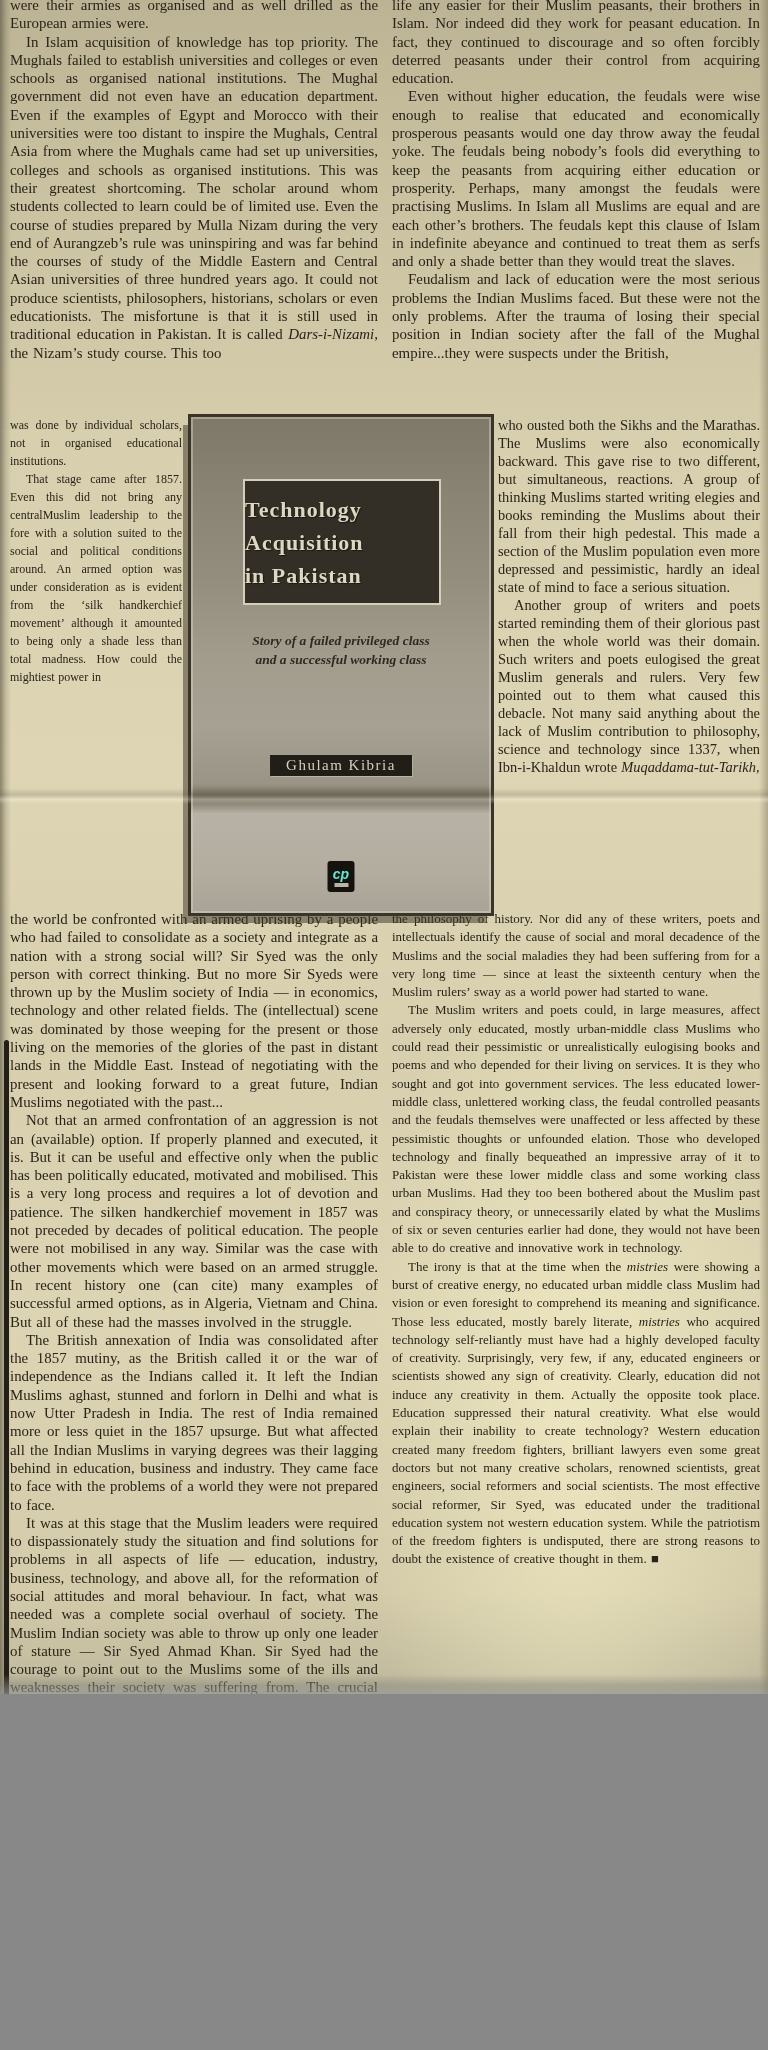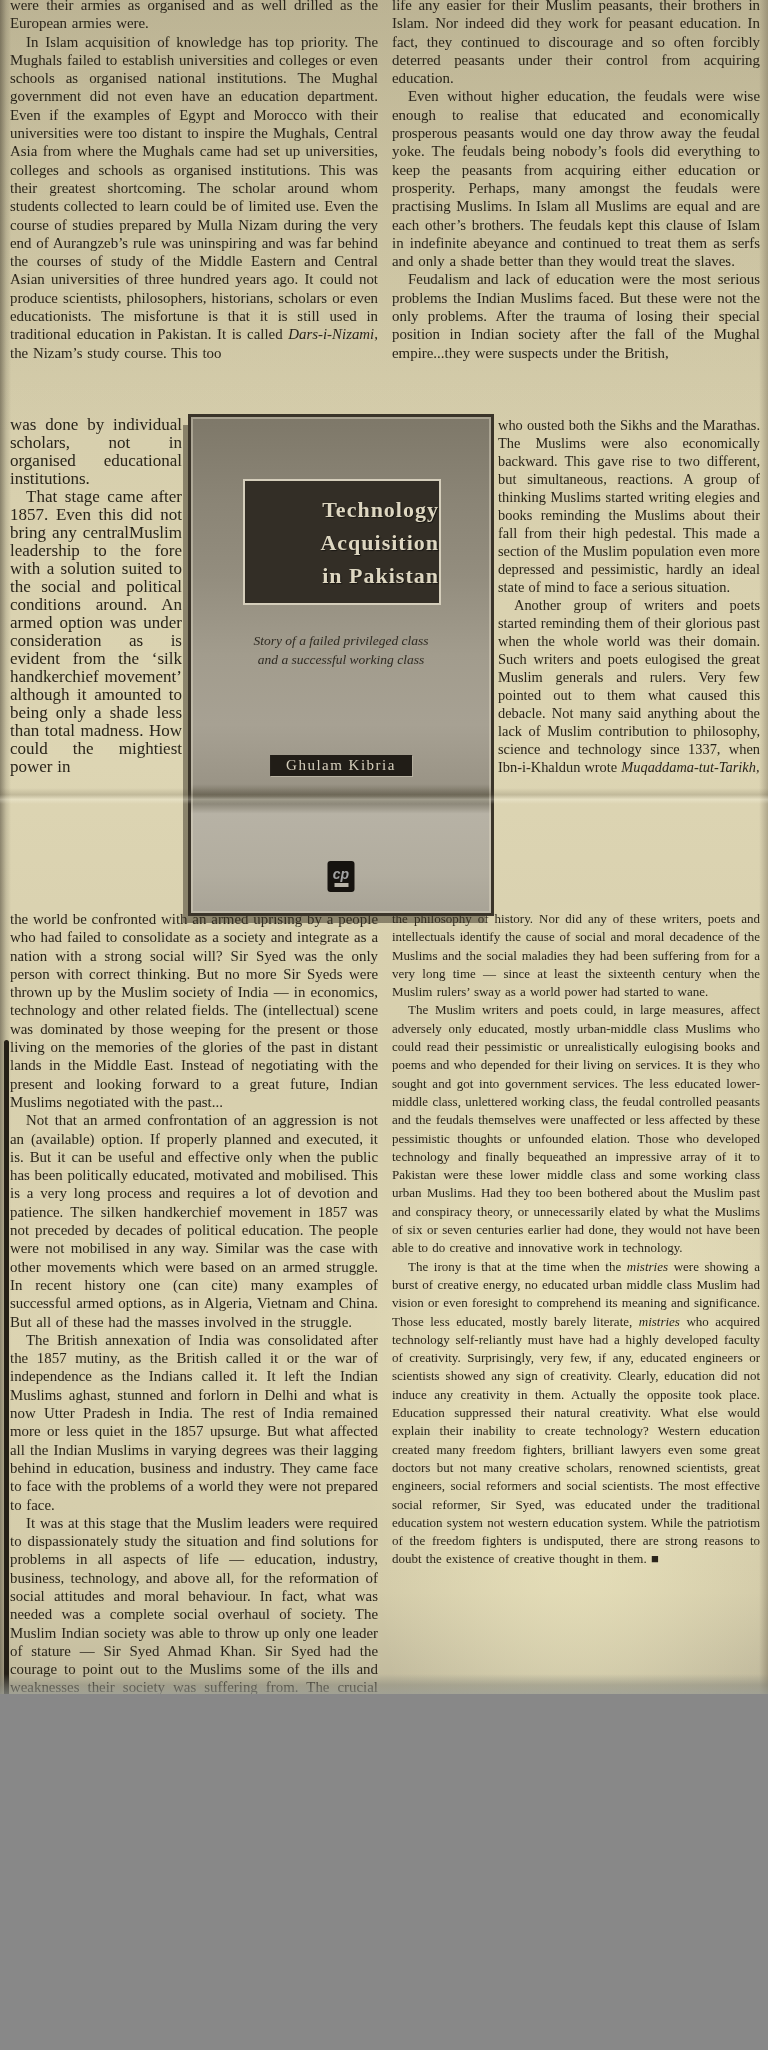--- a/index.html
+++ b/index.html
@@ -11,62 +11,62 @@
   }
   .tone-top{position:absolute;left:0;top:0;width:100%;height:430px;
     background:linear-gradient(180deg,rgba(140,130,100,0.22),rgba(140,130,100,0.03));pointer-events:none;}
   .glow{position:absolute;left:370px;top:900px;width:410px;height:1050px;
     background:radial-gradient(ellipse at center,rgba(252,246,204,0.55),rgba(252,246,204,0) 72%);pointer-events:none;}
   .col{position:absolute;top:-4px;width:368px;text-align:justify;}
   .col-left{left:10px;max-height:2034px;overflow:hidden;}
   .col-right{left:392px;max-height:1876px;overflow:hidden;}
   .block{font-size:14.9px;line-height:18.3px;word-spacing:1px;}
   .b-l1{min-height:420px;}
-  .b-l2{min-height:494px;margin-right:196px;font-size:17px;line-height:18px;word-spacing:0.5px;}
+  .b-l2{min-height:494px;margin-right:196px;font-size:12px;line-height:18px;word-spacing:0.5px;}
   .b-r1{min-height:420px;}
   .b-r2{min-height:494px;margin-left:106px;font-size:14.4px;line-height:18px;word-spacing:0.5px;}
   .b-r3{font-size:13px;}
   .block p{margin:0;padding:0;}
   .block p.indent{text-indent:16px;}
   .block em{}
 
   
   .book-cover{
     position:absolute;left:188px;top:414px;width:300px;height:496px;
     background:linear-gradient(180deg,#7e7869 0%,#8a8475 16%,#938d7e 32%,#a29c8d 48%,#a7a193 62%,#9a9486 74%,#6e6959 76.5%,#b7b2a5 80%,#b2ad9f 92%,#a8a396 100%);
     border:3px solid #3a3429;
     box-shadow:inset 0 0 0 2px rgba(222,216,196,0.45), -7px 9px 0 -2px rgba(58,52,38,0.5);
     z-index:3;
   }
   .cover-title-box{
     position:absolute;left:52px;top:62px;width:194px;height:122px;
     background:#332e26;border:2px solid #d5cebb;
-    display:flex;flex-direction:column;justify-content:center;align-items:flex-end;
+    display:flex;flex-direction:column;justify-content:center;align-items:flex-start;
   }
   .cover-title-line{
     font-family:"Liberation Serif",serif;font-weight:bold;font-size:22px;line-height:33px;
     color:#ded7c1;letter-spacing:1px;text-shadow:1px 1px 1px rgba(0,0,0,0.5);
   }
   .cover-subtitle{
     position:absolute;left:0;top:214px;width:100%;text-align:center;
-    font-style:italic;font-weight:normal;font-size:13.5px;line-height:19px;color:#2e2a22;
+    font-style:italic;font-weight:bold;font-size:13.5px;line-height:19px;color:#2e2a22;
   }
   .cover-author{
     position:absolute;left:50%;top:338px;transform:translateX(-50%);
     background:#211d17;color:#d6cfbc;padding:2px 16px;
     font-size:15px;letter-spacing:1.5px;white-space:nowrap;
     box-shadow:1px 1px 0 rgba(240,235,215,0.35);
   }
   .cover-logo{
     position:absolute;left:50%;top:444px;transform:translateX(-50%);
     width:27px;height:31px;background:#16130f;border-radius:3px;
     display:flex;flex-direction:column;align-items:center;justify-content:center;
   }
   .logo-cp{font-family:"Liberation Sans",sans-serif;font-weight:bold;font-style:italic;
-    font-size:14px;color:#a3a3a3;line-height:14px;}
+    font-size:14px;color:#5eead4;line-height:14px;}
   .logo-bar{display:block;width:14px;height:4px;background:rgba(240,235,220,0.75);margin-top:2px;}
 
   
   .crease{position:absolute;left:0;top:788px;width:100%;height:16px;z-index:5;pointer-events:none;
     background:linear-gradient(180deg,rgba(0,0,0,0) 0%,rgba(86,78,58,0.20) 42%,rgba(255,252,235,0.28) 72%,rgba(0,0,0,0) 100%);}
   .edge-left{position:absolute;left:0;top:0;width:11px;height:100%;pointer-events:none;
     background:linear-gradient(90deg,rgba(58,52,40,0.5),rgba(58,52,40,0.15) 55%,rgba(58,52,40,0) 100%);}
   .edge-line{position:absolute;left:4px;top:1040px;width:5px;height:845px;background:#241f16;border-radius:3px;}
   .edge-right{position:absolute;right:0;top:0;width:9px;height:100%;pointer-events:none;
     background:linear-gradient(270deg,rgba(110,100,80,0.4),rgba(110,100,80,0) 100%);}

